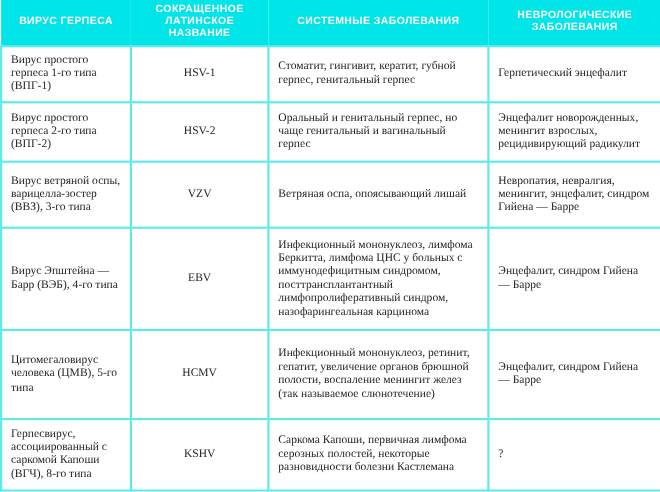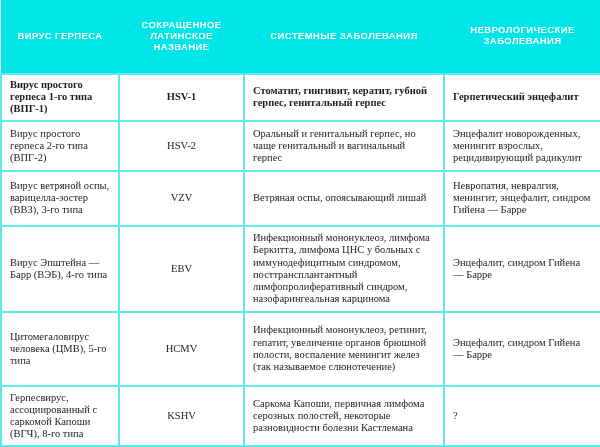--- a/index.html
+++ b/index.html
@@ -31,42 +31,42 @@
     background: #00e5e8;
     color: #ffffff;
     font-family: "Liberation Sans", "DejaVu Sans", sans-serif;
     font-size: 9.5px;
     font-weight: bold;
     letter-spacing: 0.4px;
     text-transform: uppercase;
     text-align: center;
     vertical-align: middle;
     height: 28px;
-    padding: 20px 4px;
+    padding: 4px 4px;
     border: 0;
     line-height: 1.15;
   }
 
   tbody td {
     background: #ffffff;
     border: 2px solid #5fe9ea;
     color: #1f1f1f;
     font-size: 10.5px;
     line-height: 1.16;
     padding: 3px 8px;
     vertical-align: middle;
     word-wrap: break-word;
   }
   tbody td.col-abbr { text-align: center; border-radius: 16px; }
   tbody td.col-virus,
   tbody td.col-systemic,
   tbody td.col-neuro { text-align: left; }
 
   
-  tbody tr:nth-child(1) { height: 37px; font-weight: bold; }
+  tbody tr:nth-child(1) { height: 37px; }
   tbody tr:nth-child(2) { height: 47px; }
   tbody tr:nth-child(3) { height: 52px; }
   tbody tr:nth-child(4) { height: 70px; }
   tbody tr:nth-child(5) { height: 70px; }
   tbody tr:nth-child(6) { height: 40px; }
   tbody tr:nth-child(7) { height: 37px; }
   tbody tr:nth-child(8) { height: 55px; }
 
   
   tbody tr td:first-child { border-left-color: #5fe9ea; }
@@ -100,21 +100,21 @@
         </tr>
         <tr>
           <td class="col-virus">Вирус простого герпеса 2-го типа (ВПГ-2)</td>
           <td class="col-abbr">HSV-2</td>
           <td class="col-systemic">Оральный и генитальный герпес, но чаще генитальный и вагинальный герпес</td>
           <td class="col-neuro">Энцефалит новорожденных, менингит взрослых, рецидивирующий радикулит</td>
         </tr>
         <tr>
           <td class="col-virus">Вирус ветряной оспы, варицелла-зостер (ВВЗ), 3-го типа</td>
           <td class="col-abbr">VZV</td>
-          <td class="col-systemic">Ветряная оспы, опоясывающий лишай</td>
+          <td class="col-systemic">Ветряная оспа, опоясывающий лишай</td>
           <td class="col-neuro">Невропатия, невралгия, менингит, энцефалит, синдром Гийена — Барре</td>
         </tr>
         <tr>
           <td class="col-virus">Вирус Эпштейна — Барр (ВЭБ), 4-го типа</td>
           <td class="col-abbr">EBV</td>
           <td class="col-systemic">Инфекционный мононуклеоз, лимфома Беркитта, лимфома ЦНС у больных с иммунодефицитным синдромом, посттрансплантантный лимфопролиферативный синдром, назофарингеальная карцинома</td>
           <td class="col-neuro">Энцефалит, синдром Гийена — Барре</td>
         </tr>
         <tr>
           <td class="col-virus">Цитомегаловирус человека (ЦМВ), 5-го типа</td>

